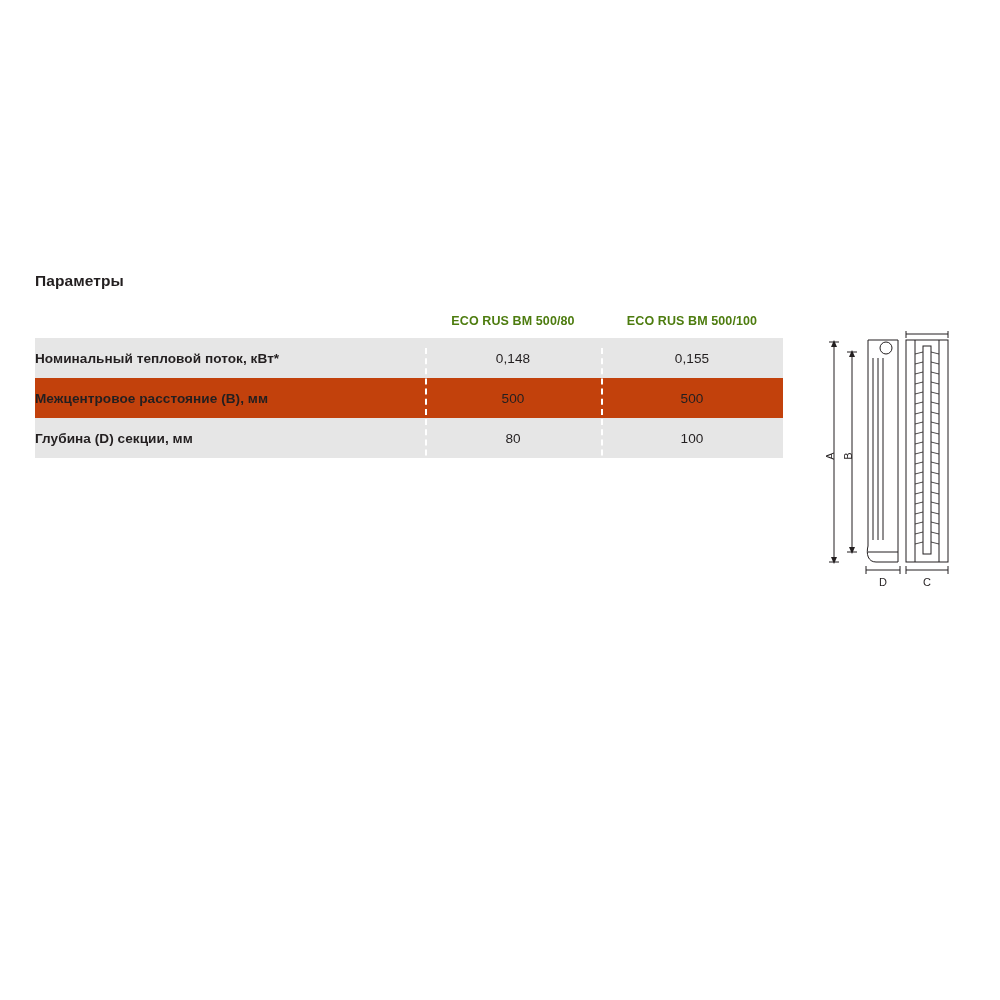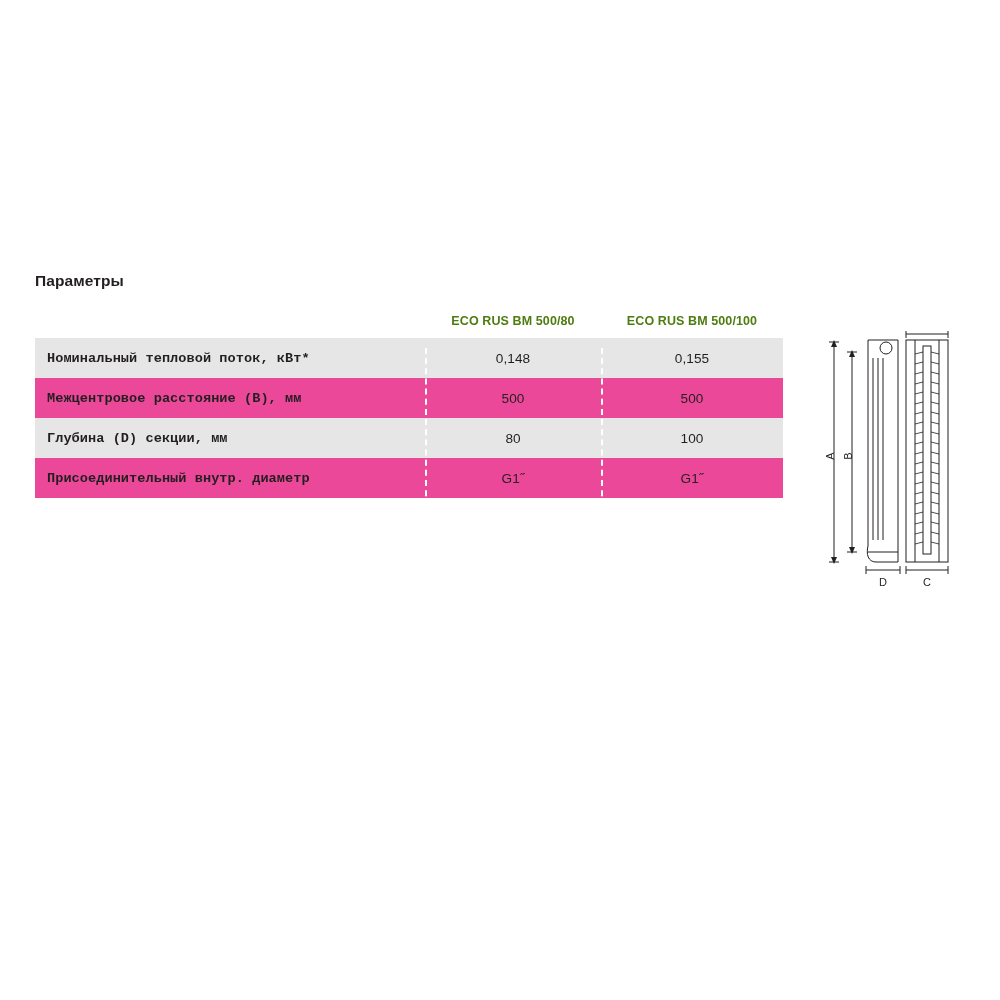--- a/index.html
+++ b/index.html
@@ -65,32 +65,31 @@
   table.spec td {
     font-size: 13.6px;
     color: #231f20;
     height: 38px;
     vertical-align: middle;
     letter-spacing: 0.05px;
   }
 
   td.param {
     font-weight: bold;
-    padding-left: 12px;
+    padding-left: 0;
     font-size: 13.4px;
-    font-family: Liberation Mono, monospace;
   }
   td.val {
     text-align: center;
     font-weight: normal;
     font-size: 13.8px;
   }
 
   tr.shade td { background: #e6e6e6; }
-  tr.plain td { background: #ec4899; }
+  tr.plain td { background: #c2410c; }
 
   
   .vsep {
     position: absolute;
     top: 34px;
     width: 0;
     border-left: 2px dashed #ffffff;
     height: 270px;
   }
   .vsep.one { left: 390px; }
@@ -137,25 +136,20 @@
           </tr>
           <tr class="plain">
             <td class="param">Межцентровое расстояние (B), мм</td>
             <td class="val">500</td>
             <td class="val">500</td>
           </tr>
           <tr class="shade">
             <td class="param">Глубина (D) секции, мм</td>
             <td class="val">80</td>
             <td class="val">100</td>
-          </tr>
-          <tr class="plain">
-            <td class="param">Присоединительный внутр. диаметр</td>
-            <td class="val">G1˝</td>
-            <td class="val">G1˝</td>
           </tr>
         </tbody>
       </table>
 
       <div class="vsep one"></div>
       <div class="vsep two"></div>
     </div>
 
   </div>
 

